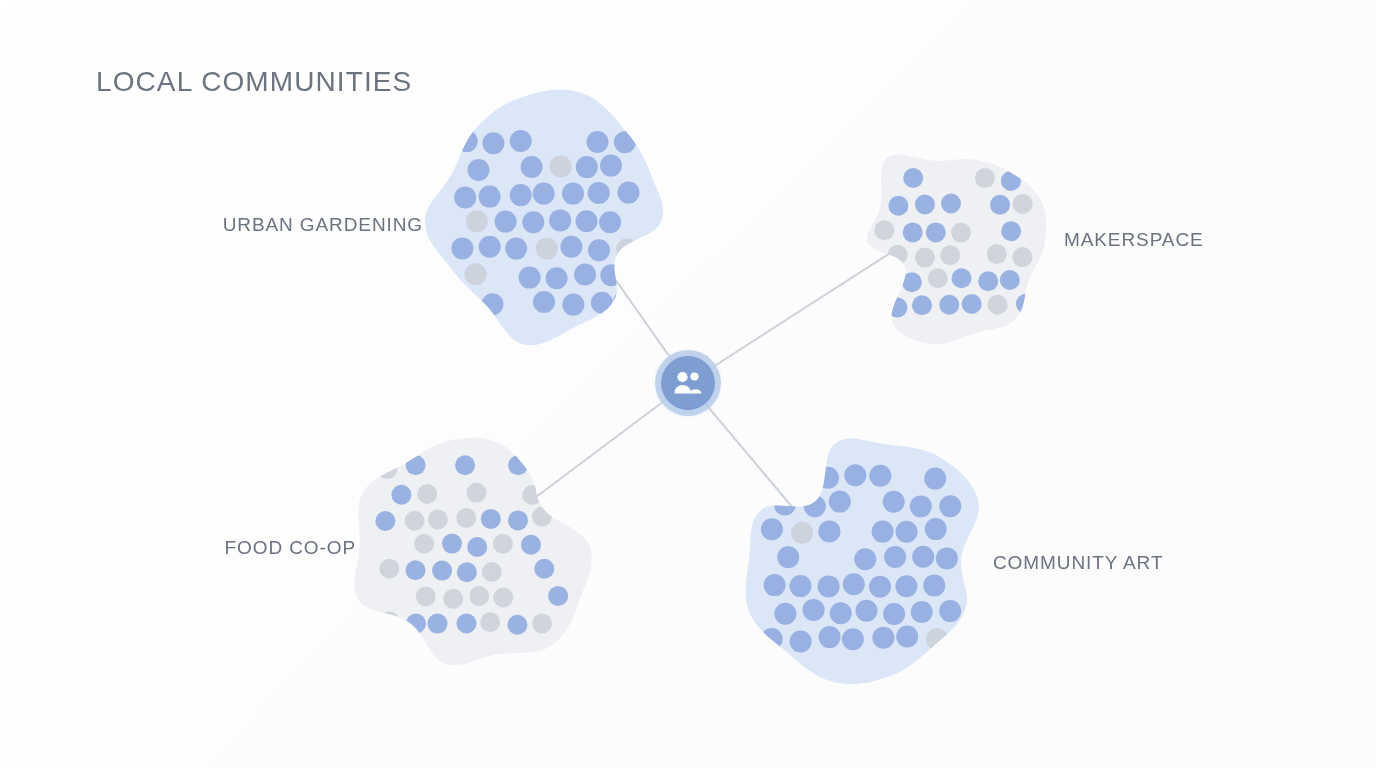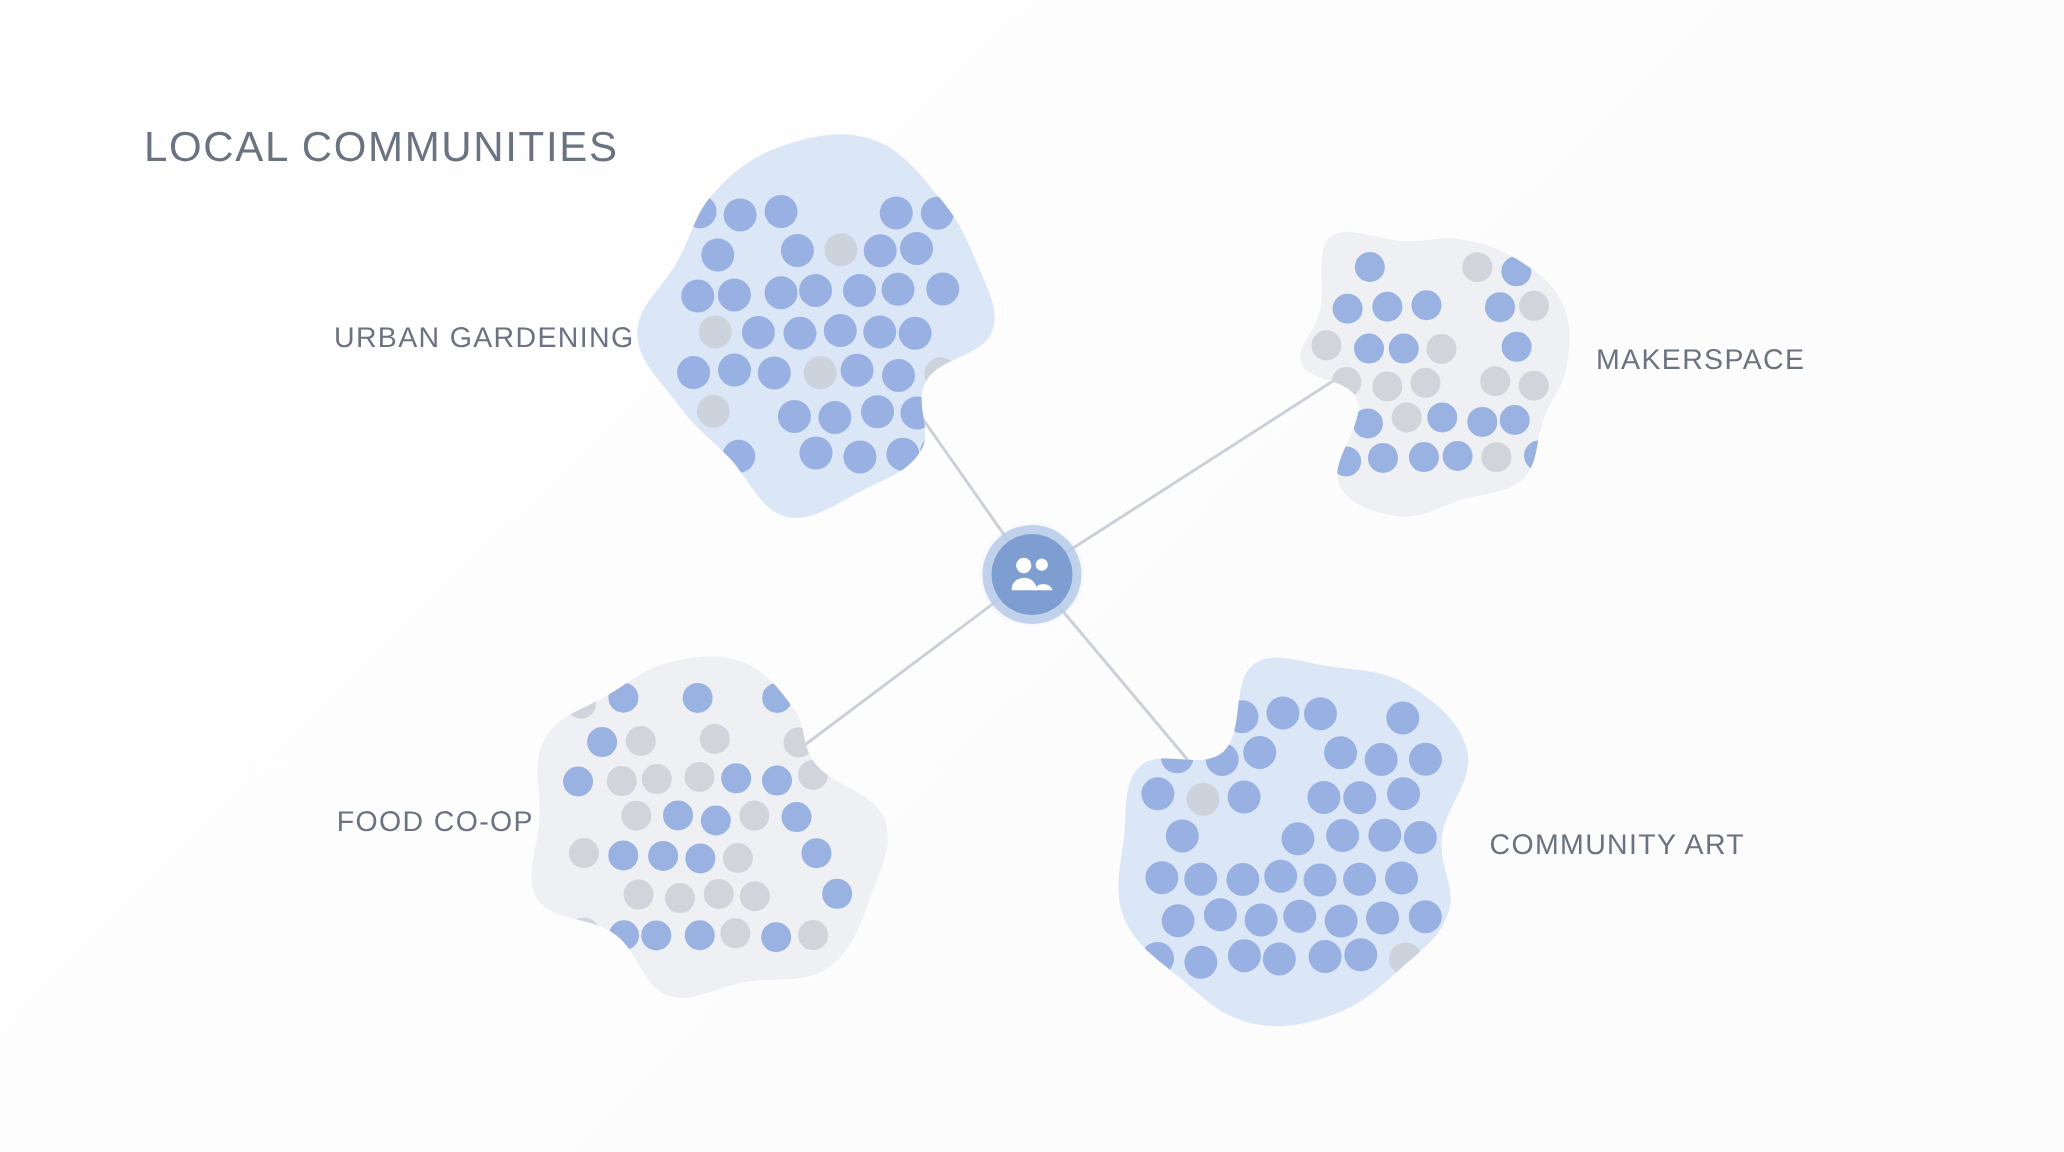--- a/index.html
+++ b/index.html
@@ -18,21 +18,21 @@
   #canvas {
     position: absolute;
     inset: 0;
     width: 1376px;
     height: 768px;
     background: linear-gradient(135deg, #ffffff 0%, #fdfdfe 45%, #fbfbfc 100%);
   }
   .page-title {
     position: absolute;
     left: 96px;
-    top: 82px;
+    top: 66px;
     font-size: 28px;
     letter-spacing: 1.1px;
     color: #6b7280;
     font-weight: 400;
     white-space: nowrap;
     user-select: none;
   }
   svg#diagram {
     position: absolute;
     left: 0;

